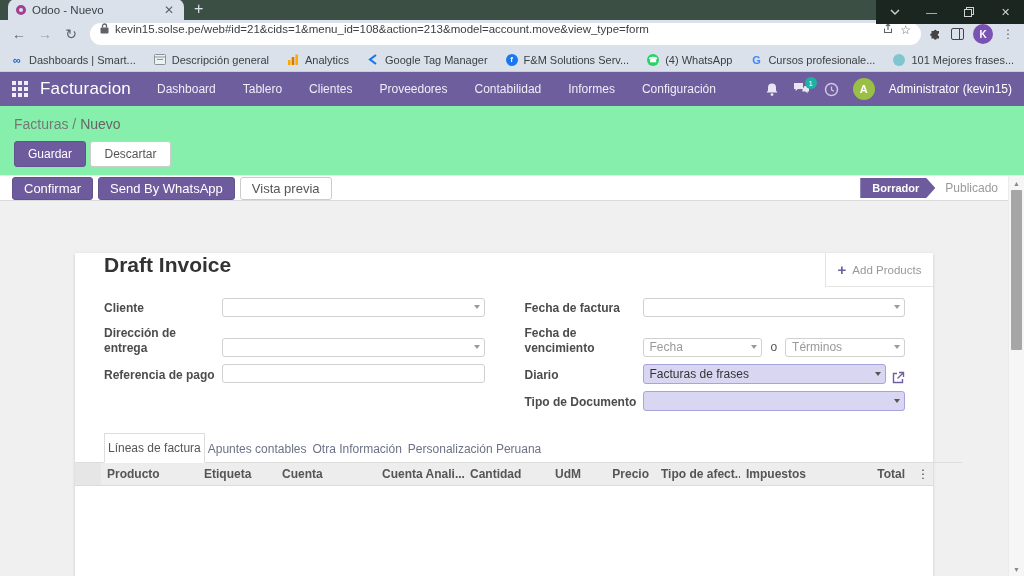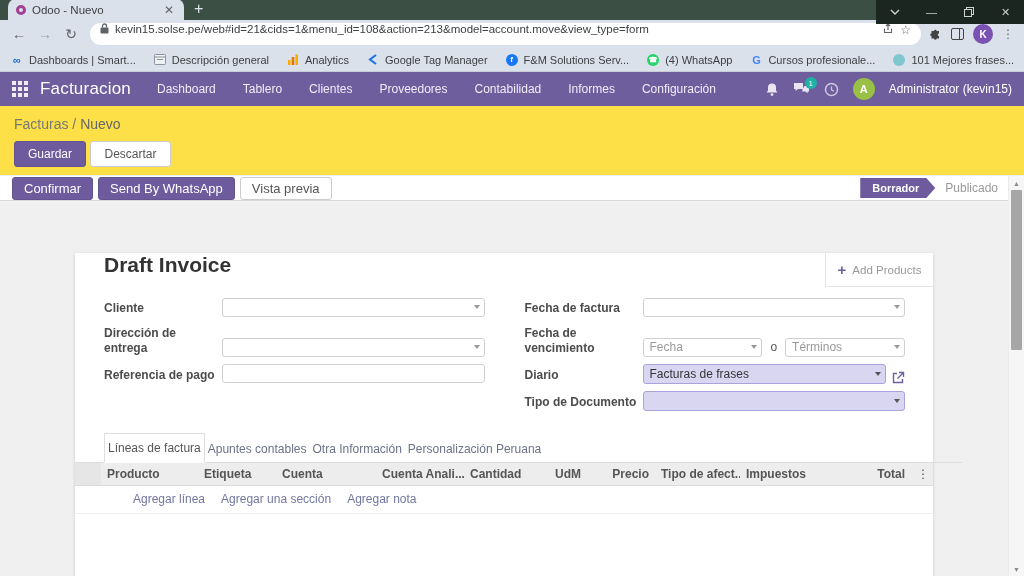--- a/index.html
+++ b/index.html
@@ -41,21 +41,21 @@
   .menu-item { font-size:12px; color:#f0edf7; margin-right:27px; }
   .nav-right { margin-left:auto; display:flex; align-items:center; gap:14px; }
   .nav-ic-w { position:relative; display:flex; align-items:center; }
   .badge { position:absolute; top:-5px; right:-7px; background:#1fb0a6; color:#fff; font-size:8px; min-width:12px; height:12px;
            border-radius:7px; display:flex; align-items:center; justify-content:center; padding:0 2px; }
   .avatar-a { width:22px; height:22px; border-radius:50%; background:#9abf45; color:#fff; font-size:11px; font-weight:bold;
               display:flex; align-items:center; justify-content:center; }
   .user-name { font-size:12px; }
 
   
-  .cp { background:#fde047; padding:10px 14px 8px 14px; }
+  .cp { background:#86efac; padding:10px 14px 8px 14px; }
   .breadcrumb { font-size:14px; color:#777; margin-bottom:9px; }
   .breadcrumb .current { color:#666; }
   .btn { display:inline-block; font-size:12px; padding:5px 13px; border-radius:3px; border:1px solid transparent; }
   .btn-primary { background:#6d5b9e; color:#fff; border-color:#63528f; }
   .btn-default { background:#fff; color:#555; border-color:#ccc; }
   .btn-sm { font-size:13px; padding:3px 11px; }
   .statusbar { background:#fff; border-top:1px solid #ececec; border-bottom:1px solid #d9d9d9; height:26px;
                display:flex; align-items:center; padding:0 26px 0 12px; gap:5px; }
   .statusbar-right { margin-left:auto; display:flex; align-items:center; gap:10px; }
   .ribbon-draft { background:#6d5b9e; color:#fff; font-weight:bold; font-size:11px; padding:4px 16px 4px 12px;
@@ -377,25 +377,20 @@
         <span class="gh w-cuenta">Cuenta</span>
         <span class="gh w-cana">Cuenta Anali...</span>
         <span class="gh w-cant">Cantidad</span>
         <span class="gh w-udm">UdM</span>
         <span class="gh w-precio r">Precio</span>
         <span class="gh w-tipo">Tipo de afect...</span>
         <span class="gh w-imp">Impuestos</span>
         <span class="gh w-total r">Total</span>
         <span class="gh w-dots">⋮</span>
       </div>
-      <div class="grid-links">
-        <span class="glink">Agregar línea</span>
-        <span class="glink">Agregar una sección</span>
-        <span class="glink">Agregar nota</span>
-      </div>
     </div>
 
   </div>
 
   <div class="pagescroll">
     <div class="ps-arrow">▲</div>
     <div class="ps-thumb"></div>
     <div class="ps-arrow bottom">▼</div>
   </div>
 

